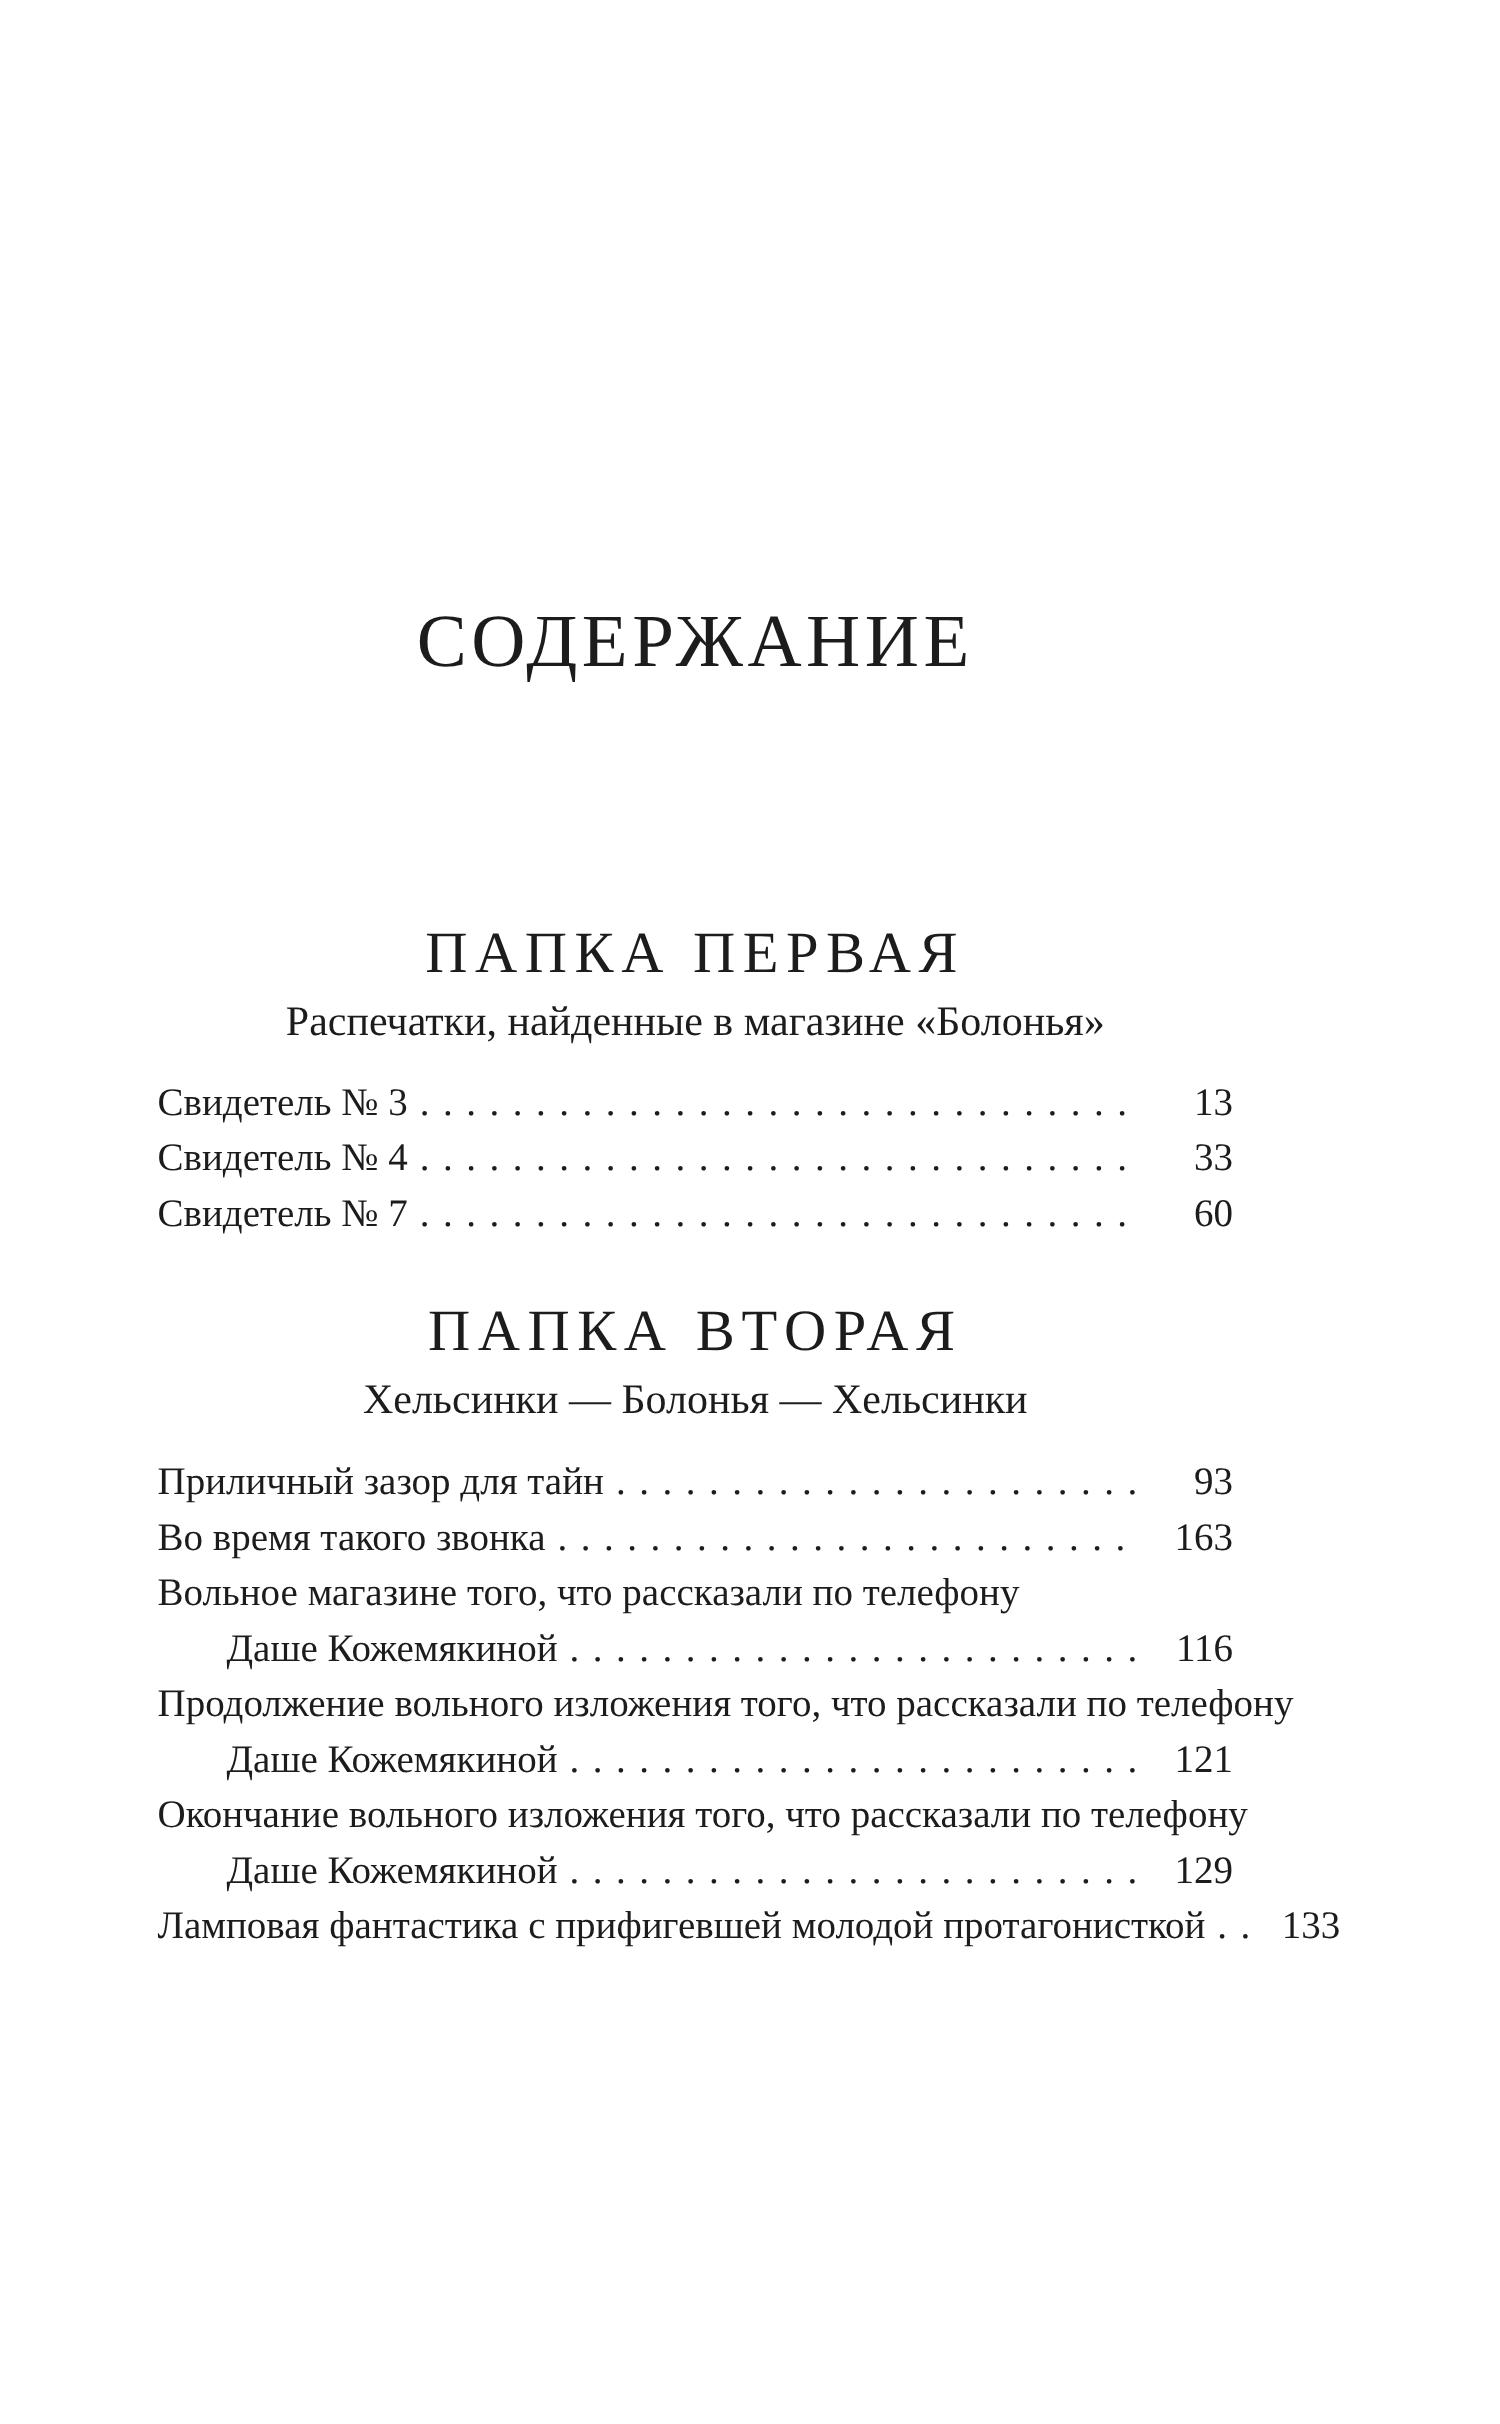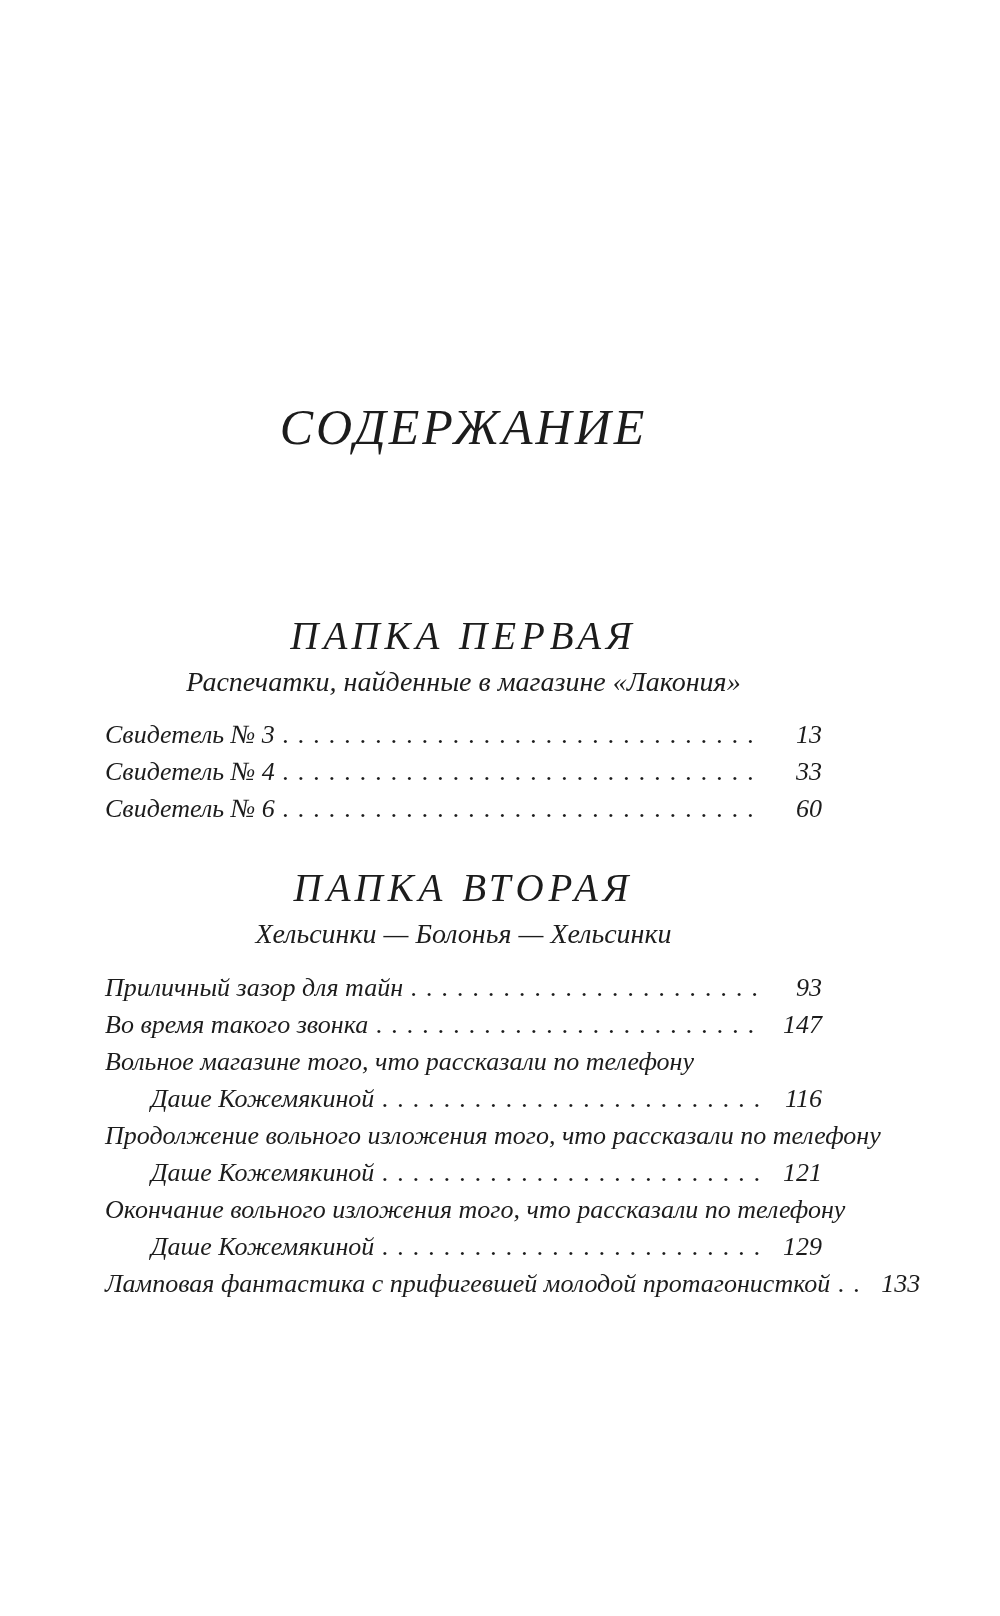--- a/index.html
+++ b/index.html
@@ -12,21 +12,20 @@
     height: 1616px;
     overflow: hidden;
     font-family: "Liberation Serif", "DejaVu Serif", serif;
     color: #1c1c1c;
   }
   .page {
     box-sizing: border-box;
     width: 1000px;
     height: 1616px;
     padding-top: 400px;
-    font-style: italic;
   }
   .content {
     margin-left: 105px;
     width: 717px;
   }
   .book-title {
     font-size: 50px;
     font-weight: 400;
     letter-spacing: 3px;
     text-align: center;
@@ -88,41 +87,41 @@
 </style>
 </head>
 <body>
 
 <div class="page">
   <div class="content">
     <h1 class="book-title">СОДЕРЖАНИЕ</h1>
     <div>
   <div class="section">
     <h2 class="section-heading">ПАПКА ПЕРВАЯ</h2>
-    <div class="section-subheading">Распечатки, найденные в магазине «Лакония»</div>
+    <div class="section-subheading">Распечатки, найденные в магазине «Болонья»</div>
     <div class="entries">
   <div class="entry">
     <div class="entry-line">
       <span class="entry-title">Свидетель № 3</span>
       <span class="dots"></span>
       <span class="pagenum">13</span>
     </div>
   </div>
 
   <div class="entry">
     <div class="entry-line">
       <span class="entry-title">Свидетель № 4</span>
       <span class="dots"></span>
       <span class="pagenum">33</span>
     </div>
   </div>
 
   <div class="entry">
     <div class="entry-line">
-      <span class="entry-title">Свидетель № 6</span>
+      <span class="entry-title">Свидетель № 7</span>
       <span class="dots"></span>
       <span class="pagenum">60</span>
     </div>
   </div>
 
 </div>
   </div>
 
   <div class="section">
     <h2 class="section-heading">ПАПКА ВТОРАЯ</h2>
@@ -135,21 +134,21 @@
       <span class="pagenum">93</span>
     </div>
   </div>
 
 
 
   <div class="entry">
     <div class="entry-line">
       <span class="entry-title">Во время такого звонка</span>
       <span class="dots"></span>
-      <span class="pagenum">147</span>
+      <span class="pagenum">163</span>
     </div>
   </div>
 
   <div class="entry">
     <div class="entry-first-line">Вольное магазине того, что рассказали по телефону</div>
     <div class="entry-line indented">
       <span class="entry-title">Даше Кожемякиной</span>
       <span class="dots"></span>
       <span class="pagenum">116</span>
     </div>

